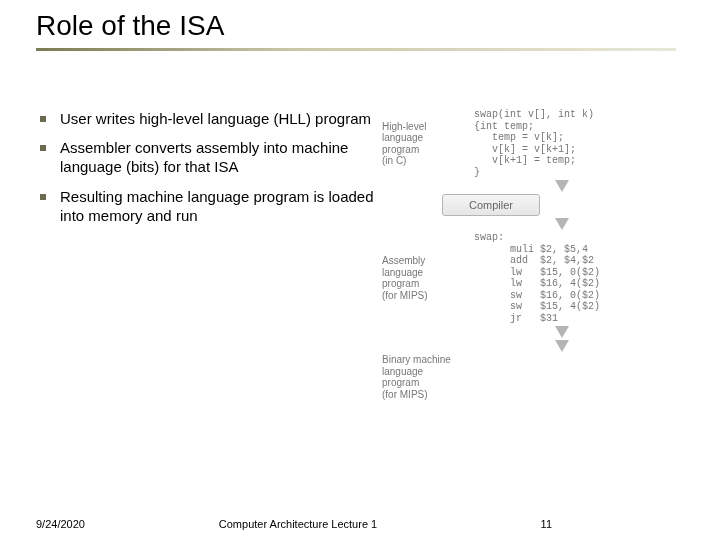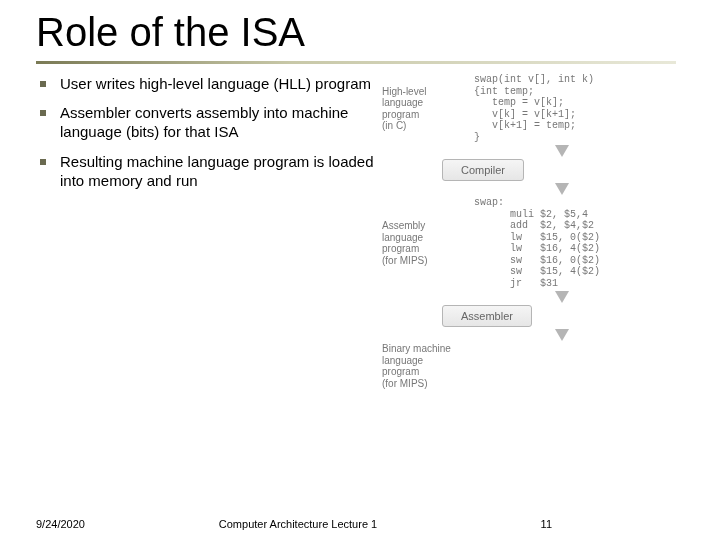--- a/index.html
+++ b/index.html
@@ -9,34 +9,35 @@
     background: #ffffff;
     font-family: Verdana, Geneva, sans-serif;
     position: relative;
     overflow: hidden;
   }
   .title-wrap {
     padding: 10px 0 0 36px;
   }
   .title {
     font-family: Verdana, Geneva, sans-serif;
-    font-size: 40px;
+    font-size: 28px;
     font-weight: 400;
     color: #000;
   }
   .rule {
     margin: 6px 0 0 36px;
     width: 640px;
     height: 3px;
     background: linear-gradient(to right, #7a7a55 0%, #c8c8a8 40%, #e8e8d8 100%);
   }
   .content {
     display: flex;
     padding: 10px 14px 0 36px;
     gap: 6px;
+    margin-top: 48px;
   }
   .bullets {
     width: 340px;
     font-size: 15px;
     color: #000;
     line-height: 1.28;
   }
   .bullets li {
     list-style: none;
     position: relative;
@@ -85,21 +86,21 @@
     width: 0; height: 0;
     border-left: 7px solid transparent;
     border-right: 7px solid transparent;
     border-top: 12px solid #b5b5b5;
     margin-left: 40px;
   }
   .proc-box {
     border: 1px solid #b5b5b5;
     border-radius: 3px;
     background: linear-gradient(#f5f5f5,#e6e6e6);
-    padding: 4px 18px;
+    padding: 4px 26px;
     font-size: 11px;
     color: #666;
     margin-left: 60px;
     display: inline-block;
   }
   .bin {
     font-family: "Courier New", monospace;
     font-size: 9px;
     color: #888;
     line-height: 1.1;
@@ -165,21 +166,20 @@
       add  $2, $4,$2
       lw   $15, 0($2)
       lw   $16, 4($2)
       sw   $16, 0($2)
       sw   $15, 4($2)
       jr   $31</div>
     </div>
     <div class="arrow-row">
         <div class="arrow"></div>
       </div>
-    <div style="text-align:left"><div class="proc-box">Assembler</div></div>
     <div class="arrow-row">
         <div class="arrow"></div>
       </div>
     <div class="stage">
       <div class="stage-label" style="white-space:pre-line">Binary machine
 language
 program
 (for MIPS)</div>
     </div>
   </div>

